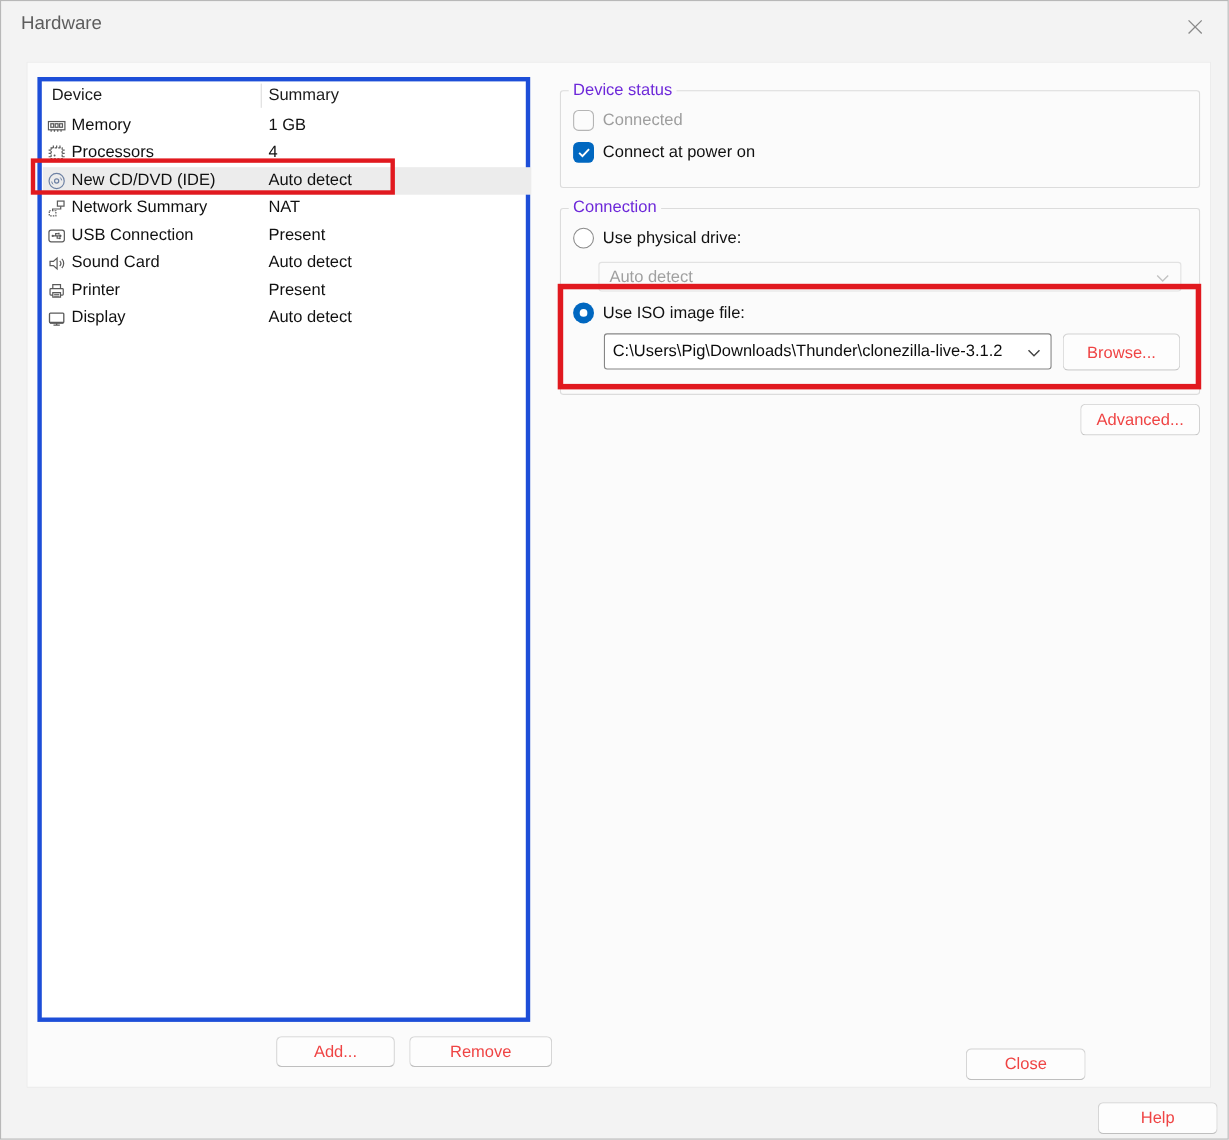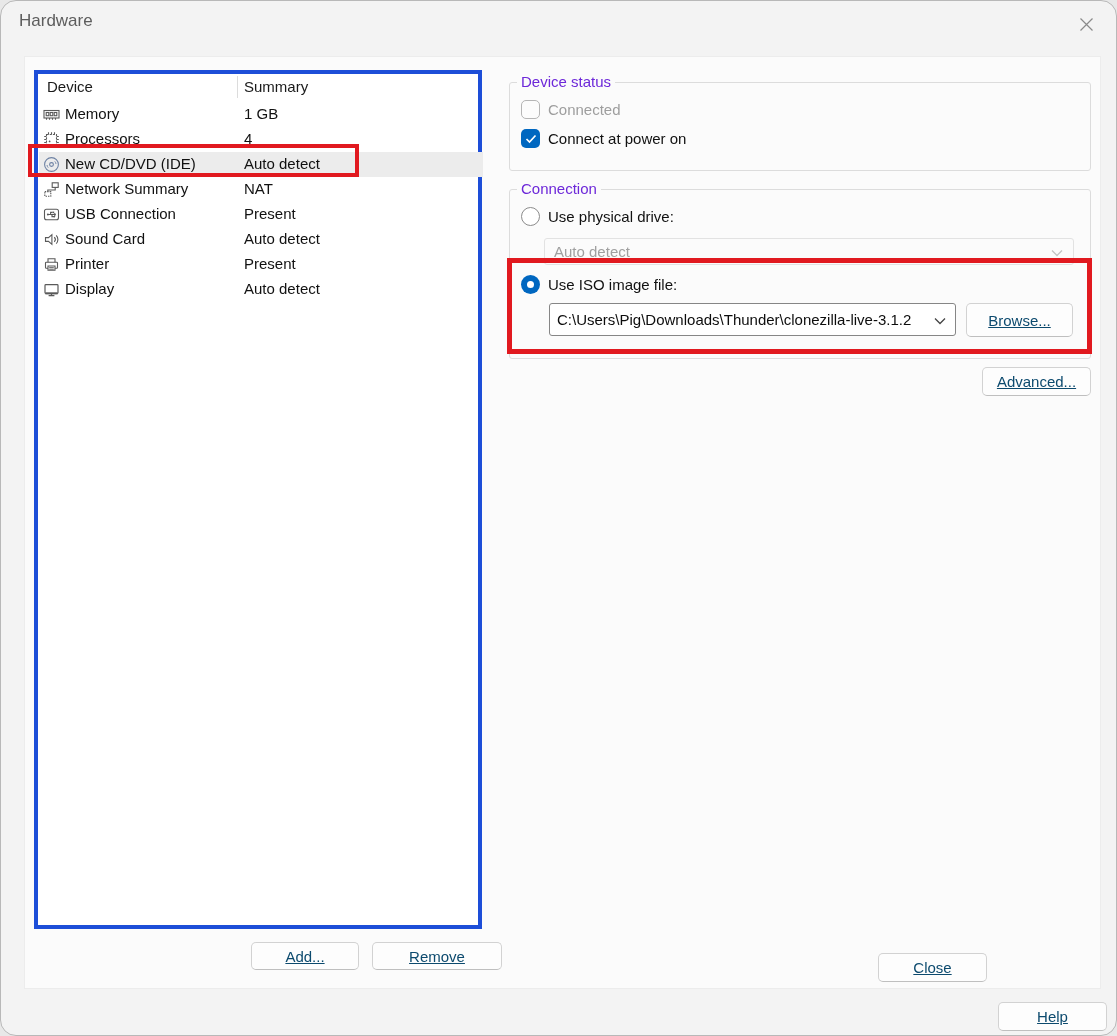--- a/index.html
+++ b/index.html
@@ -1,40 +1,40 @@
 <!DOCTYPE html>
 <html><head>
 <meta charset="utf-8">
 <style>
   * { margin:0; padding:0; box-sizing:border-box; }
   html,body { width:1117px; height:1036px; background:#e8e8e8; font-family:"Liberation Sans",sans-serif; }
   .window{ position:absolute; left:0; top:0; width:1117px; height:1036px;
-           background:#f3f3f3; border:1px solid #b8b8b8; border-radius:16px; overflow:hidden; }
+           background:#f3f3f3; border:1px solid #b8b8b8; border-radius:0; overflow:hidden; }
   .titlebar{ position:absolute; left:0; top:0; width:100%; height:55px; }
   .title{ position:absolute; left:18px; top:10px; font-size:17px; color:#5d5d5d; }
   .close-btn{ position:absolute; right:14px; top:8px; width:32px; height:30px;
               display:flex; align-items:center; justify-content:center; cursor:pointer; }
   .panel{ position:absolute; left:23px; top:55px; width:1077px; height:933px;
           background:#fbfbfb; border:1px solid #ececec; }
   
   .devlist{ position:absolute; left:33px; top:69px; width:448px; height:859px;
             background:#ffffff; border:4px solid #1d4ed8; }
   .devhead{ position:absolute; left:0; top:0; width:100%; height:27px; font-size:15px; color:#1a1a1a; }
   .devhead .c1{ position:absolute; left:9px; top:4px; }
   .devhead .c2{ position:absolute; left:206px; top:4px; }
   .devhead .divider{ position:absolute; left:199px; top:2px; width:1px; height:22px; background:#dcdcdc; }
   .drow{ position:absolute; left:1px; width:444px; height:25px; font-size:15px; color:#111;padding-left:45px; }
   .drow.selected{ background:#ececec; }
   .drow .ricon{ position:absolute; left:4px; top:4px; width:17px; height:17px; }
   .drow .rname{ position:absolute; left:26px; top:3px; white-space:nowrap; }
   .drow .rsum{ position:absolute; left:205px; top:3px; white-space:nowrap; }
   
   .btn{ position:absolute; background:#fdfdfd; border:1px solid #d2d2d2; border-bottom-color:#bfbfbf;
-        border-radius:5px; font-size:15px; color:#0c4a6e; font-family:"Liberation Sans",sans-serif;
-        display:flex; align-items:center; justify-content:center; cursor:pointer;text-decoration:underline; }
+        border-radius:5px; font-size:15px; color:#ef4444; font-family:"Liberation Sans",sans-serif;
+        display:flex; align-items:center; justify-content:center; cursor:pointer; }
   
   .group{ position:absolute; border:1px solid #dcdcdc; border-radius:3px; }
   .group .legend{ position:absolute; top:-10px; left:7px; background:#fbfbfb; padding:0 4px;
                   font-size:15px; color:#6d28d9; white-space:nowrap; }
   
   .checkbox{ position:absolute; width:19px; height:19px; border-radius:5px; }
   .checkbox.off{ border:1px solid #b5b5b5; background:#fcfcfc; }
   .checkbox.on{ background:#0067c0; display:flex; align-items:center; justify-content:center; }
   .radio{ position:absolute; width:19px; height:19px; border-radius:50%; }
   .radio.off{ border:1px solid #8b8b8b; background:#ffffff; }

